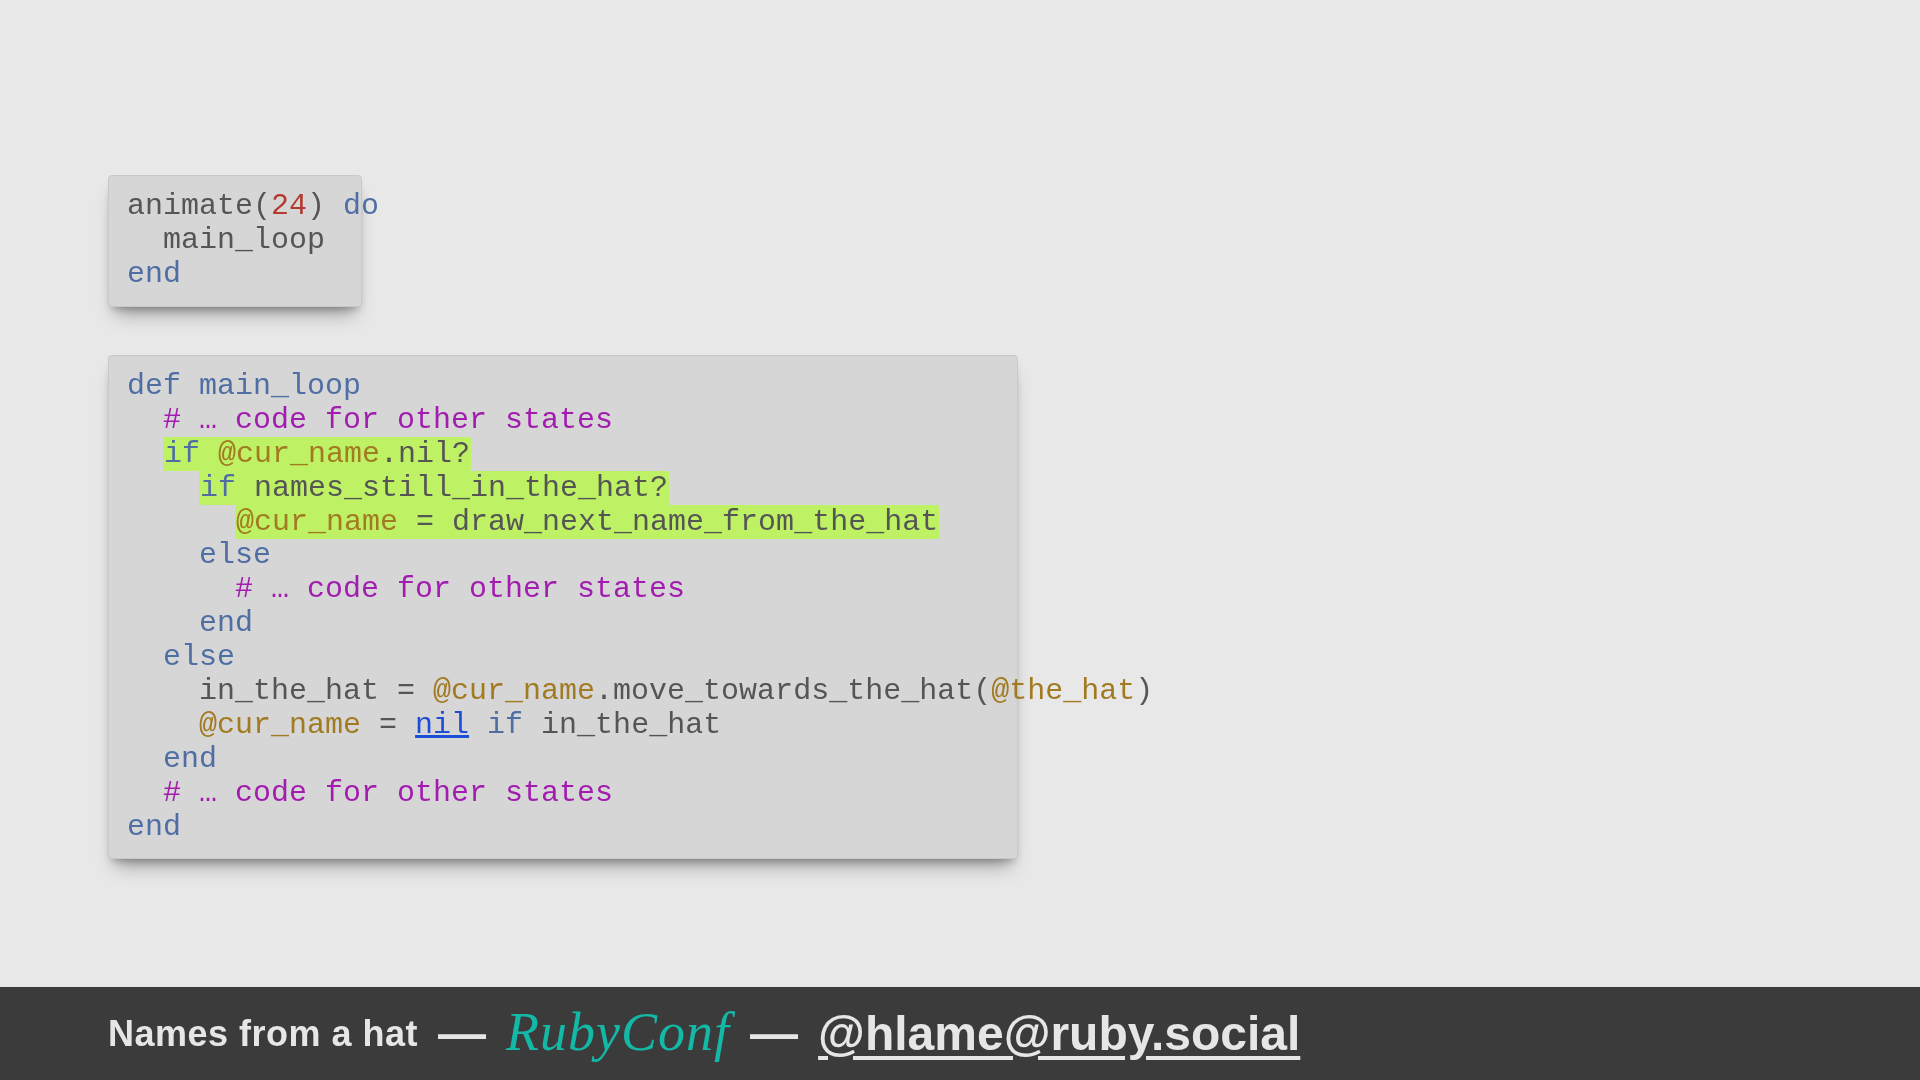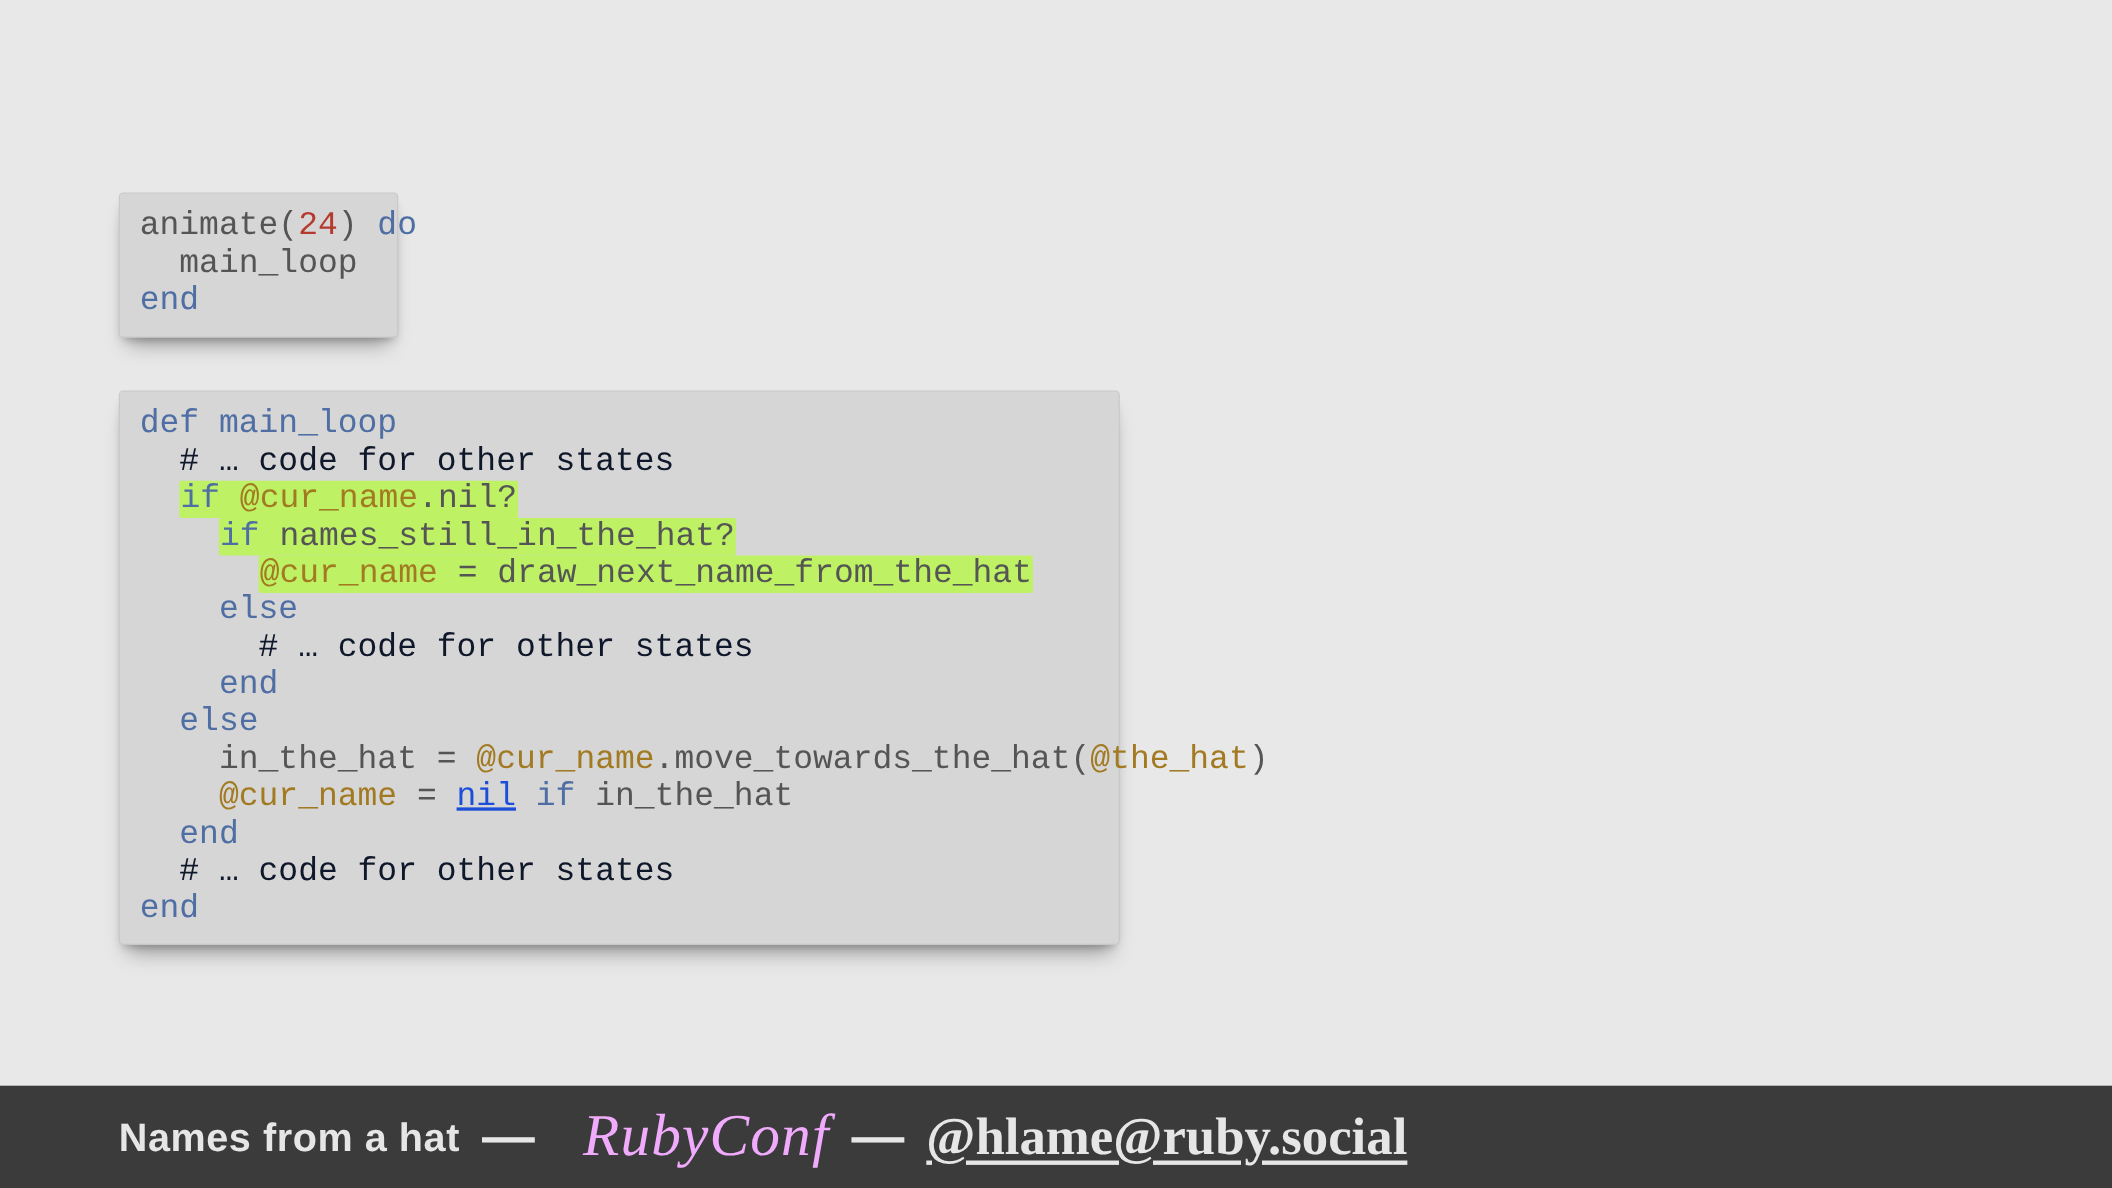--- a/index.html
+++ b/index.html
@@ -35,21 +35,21 @@
   }
   .card-big {
     left: 108px;
     top: 355px;
     width: 910px;
   }
   .tk-kw   { color: #4f6ea3; }   
   .tk-num  { color: #b53a2e; }   
   .tk-ivar { color: #a27a22; }   
   .tk-lit  { color: #1d4ed8; text-decoration: underline; }   
-  .tk-com  { color: #0f172a; }   
+  .tk-com  { color: #a21caf; }   
   .tk-id   { color: #555555; }   
   .tk-fn   { color: #4f6ea3; }   
   .hl { background: #bef264; border-radius: 2px; padding: 0 1px; }
 
   .footer {
     position: absolute;
     left: 0; right: 0; bottom: 0;
     height: 93px;
     background: #3b3b3b;
     display: flex;
@@ -68,27 +68,26 @@
   .footer-sep {
     font-family: "Arial Narrow", Impact, sans-serif;
     font-weight: 700;
     font-size: 48px;
     color: #e6e6e6;
   }
   .footer-logo {
     font-family: "Brush Script MT", "Segoe Script", cursive;
     font-size: 54px;
     font-style: italic;
-    color: #f0abfc;
+    color: #14b8a6;
     letter-spacing: 1px;
     transform: translateY(-2px);
-    margin-left: 24px;
   }
   .footer-handle {
-    font-family: Liberation Serif, serif;
+    font-family: Liberation Sans, sans-serif;
     font-stretch: condensed;
     font-weight: 700;
     font-size: 48px;
     color: #e6e6e6;
     text-decoration: underline;
     text-underline-offset: 6px;
   }
 </style>
 </head>
 <body>

